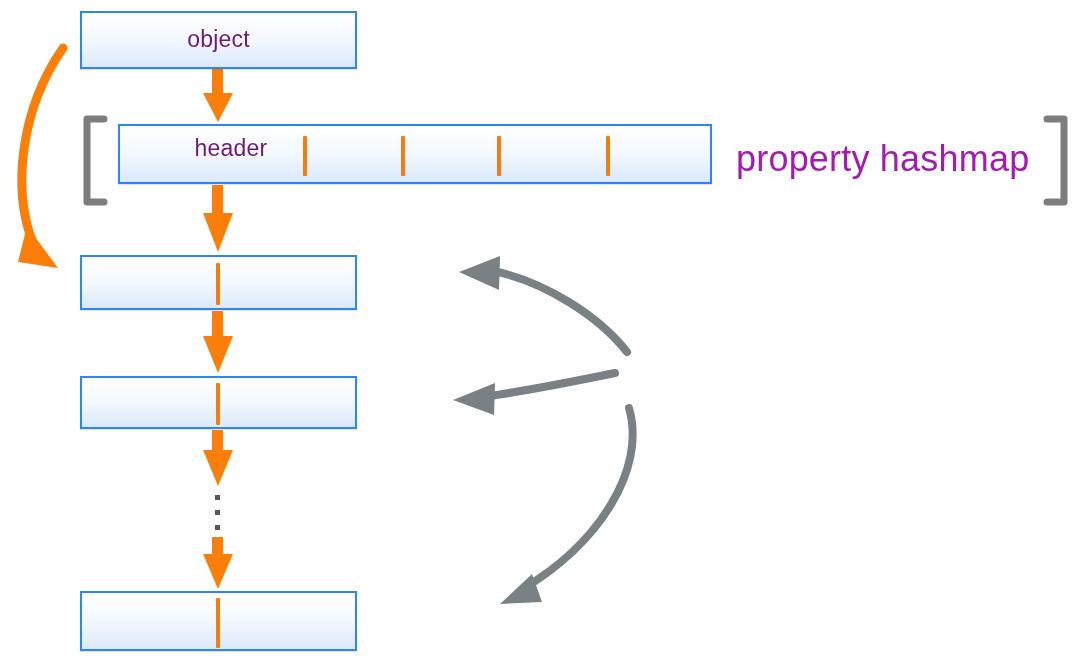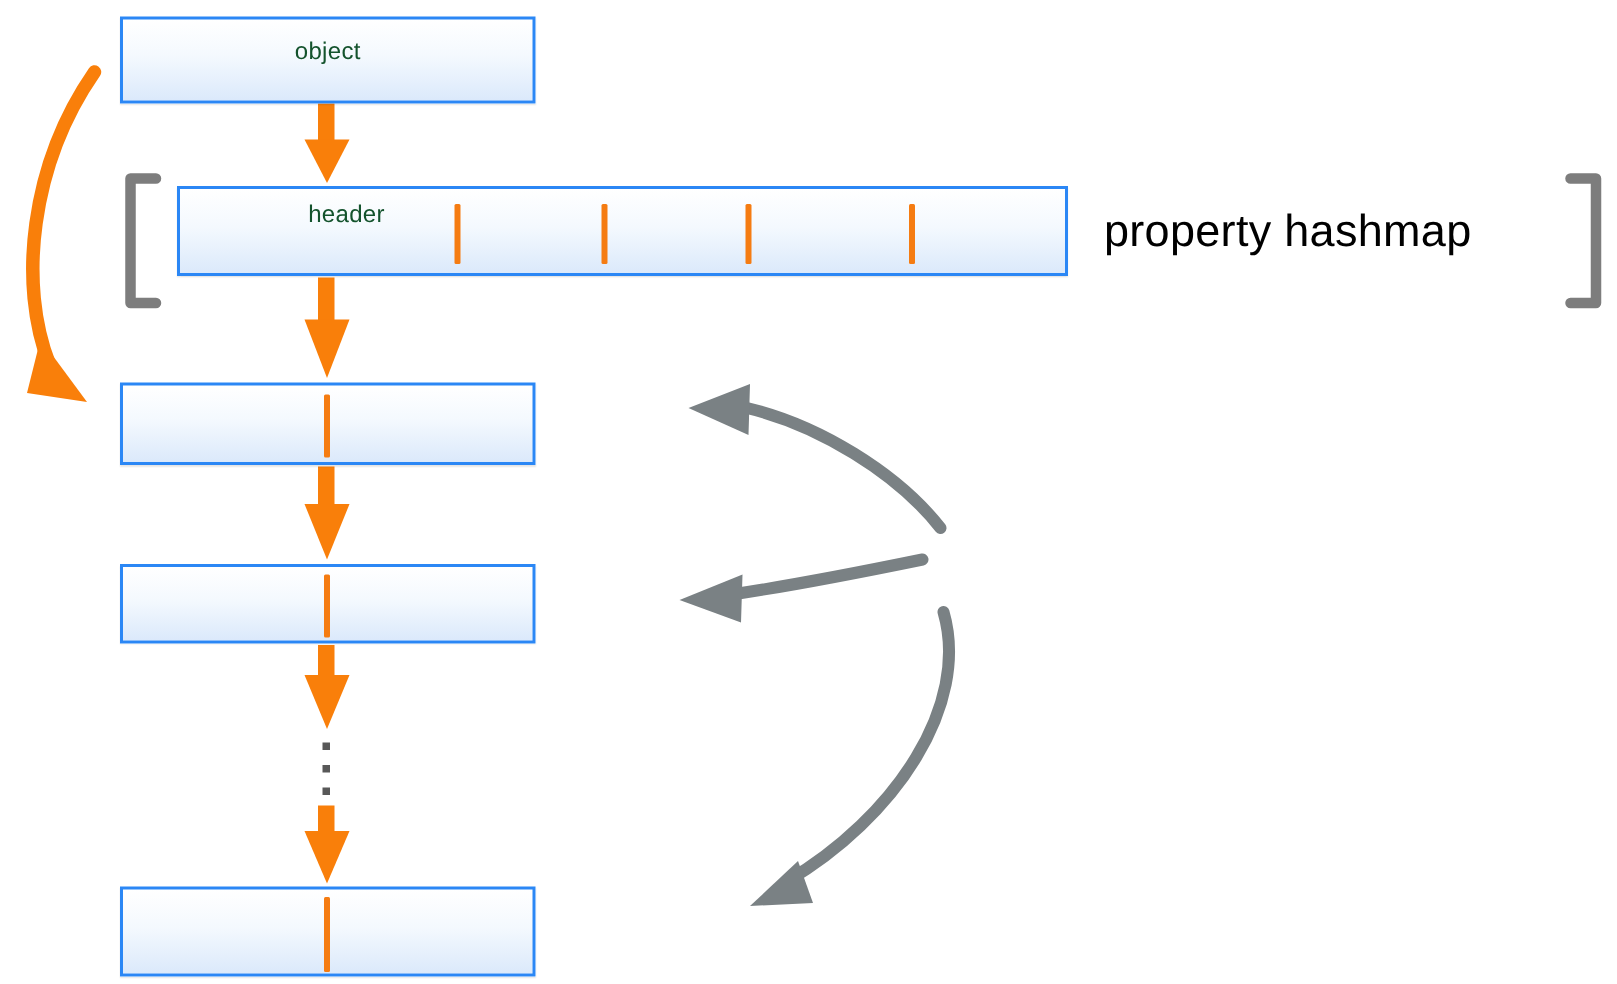--- a/index.html
+++ b/index.html
@@ -26,29 +26,29 @@
   }
   .node-box {
     position: absolute;
     box-sizing: border-box;
     border: 2px solid #2b87f5;
     background: linear-gradient(to bottom, #ffffff 0%, #f4f9fe 45%, #dbe9fb 100%);
     box-shadow: 0 1px 1px rgba(0,0,0,0.10);
   }
   .node-label {
     position: absolute;
-    color: #14532d;
-    font-size: 16px;
+    color: #701a75;
+    font-size: 23px;
     letter-spacing: 0.2px;
     white-space: nowrap;
   }
   .free-label {
     position: absolute;
-    color: #000000;
-    font-size: 30px;
+    color: #a21caf;
+    font-size: 36px;
     letter-spacing: 0.2px;
     white-space: nowrap;
   }
   .tick {
     position: absolute;
     width: 4px;
     background: #f57c12;
     border-radius: 1px;
   }
   .chain-line {

